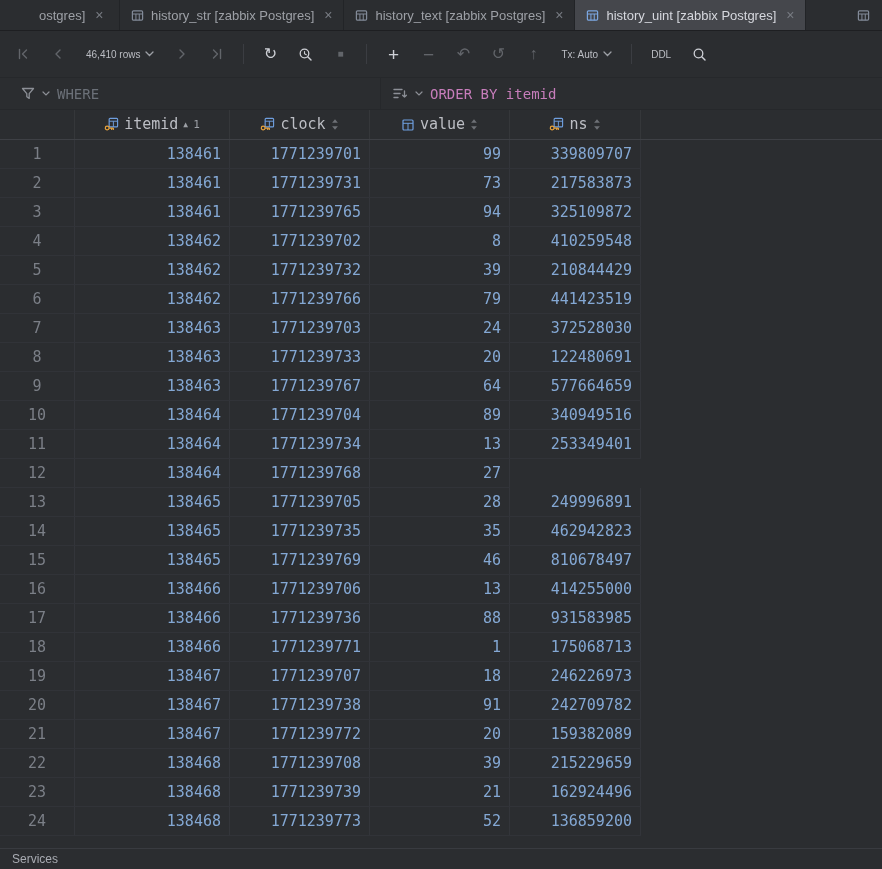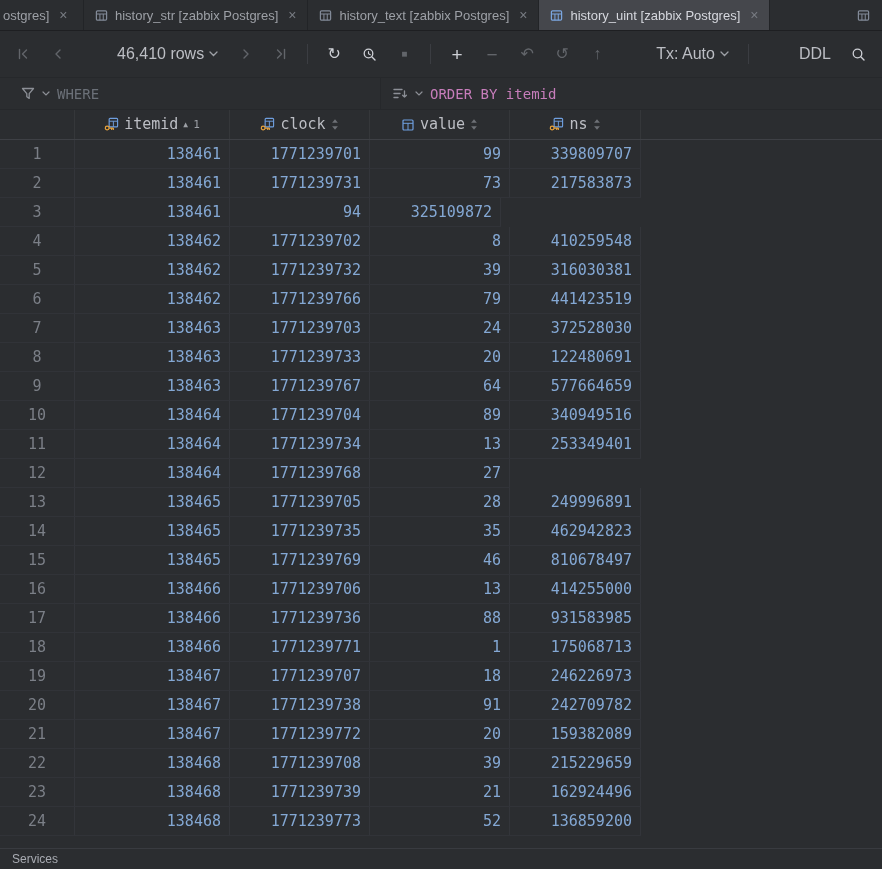--- a/index.html
+++ b/index.html
@@ -6,21 +6,21 @@
   html, body { width:882px; height:869px; overflow:hidden; }
   body {
     background:#2b2d30;
     font-family:"Liberation Sans", sans-serif;
     color:#bcbec4;
     display:flex; flex-direction:column;
   }
 
   
   .tabbar { flex:0 0 31px; display:flex; align-items:stretch;
-            background:#2b2d30; border-bottom:1px solid #1e1f22; }
+            background:#2b2d30; border-bottom:1px solid #1e1f22;padding-left:36px; }
   .tab { display:flex; align-items:center; gap:7px; padding:0 11px;
          border-right:1px solid #222427; color:#9da0a6; font-size:13px;
          white-space:nowrap; cursor:default; }
   .tab .close { color:#787c83; font-size:14px; line-height:1; margin-left:3px; }
   .tab.active { background:#45474c; color:#d6d8de; }
   .tab.clip-left { flex:0 0 84px; width:84px; overflow:hidden; padding:0 8px 0 3px; }
   .tab.clip-right { flex:0 0 38px; justify-content:center; padding:0; border-right:none; }
   .tabspacer { flex:1; }
   .tico { color:#828a98; display:block; }
   .tab.active .tico { color:#7ba6e0; }
@@ -28,21 +28,21 @@
   
   .toolbar { flex:0 0 47px; display:flex; align-items:center;
              padding:0 10px; gap:9px; border-bottom:1px solid #26282b; }
   .tbtn { min-width:26px; height:26px; display:flex; align-items:center;
           justify-content:center; gap:5px; border-radius:4px; cursor:default; }
   .glyph { font-size:16px; line-height:1; }
   .plus  { font-size:19px; }
   .stopglyph { font-size:10px; }
   .dim    { color:#62656a; }
   .bright { color:#ced0d6; }
-  .labeled { font-size:16px; color:#bcbec4; padding:0 6px;margin-left:31px; }
+  .labeled { font-size:10px; color:#bcbec4; padding:0 6px; }
   .vsep { width:1px; height:20px; background:#3b3d42; margin:0 4px; }
 
   
   .filterbar { flex:0 0 32px; display:flex; align-items:stretch;
                border-bottom:1px solid #26282b;
                font-family:"DejaVu Sans Mono", monospace; }
   .fcell { display:flex; align-items:center; gap:7px; }
   .fwhere { flex:0 0 381px; padding-left:21px; border-right:1px solid #26282b; }
   .forder { flex:1; padding-left:12px; }
   .fwhere .ftext { color:#6b7078; font-size:14px; }
@@ -270,36 +270,37 @@
       <div class="grid-row">
         <div class="cell rnum">2</div>
         <div class="cell c0">138461</div>
         <div class="cell c1">1771239731</div>
         <div class="cell c2">73</div>
         <div class="cell c3">217583873</div>
       </div>
       <div class="grid-row">
         <div class="cell rnum">3</div>
         <div class="cell c0">138461</div>
+        <div class="cell c1">1771239765</div>
         <div class="cell c2">94</div>
         <div class="cell c3">325109872</div>
       </div>
       <div class="grid-row">
         <div class="cell rnum">4</div>
         <div class="cell c0">138462</div>
         <div class="cell c1">1771239702</div>
         <div class="cell c2">8</div>
         <div class="cell c3">410259548</div>
       </div>
       <div class="grid-row">
         <div class="cell rnum">5</div>
         <div class="cell c0">138462</div>
         <div class="cell c1">1771239732</div>
         <div class="cell c2">39</div>
-        <div class="cell c3">316030381</div>
+        <div class="cell c3">210844429</div>
       </div>
       <div class="grid-row">
         <div class="cell rnum">6</div>
         <div class="cell c0">138462</div>
         <div class="cell c1">1771239766</div>
         <div class="cell c2">79</div>
         <div class="cell c3">441423519</div>
       </div>
       <div class="grid-row">
         <div class="cell rnum">7</div>

